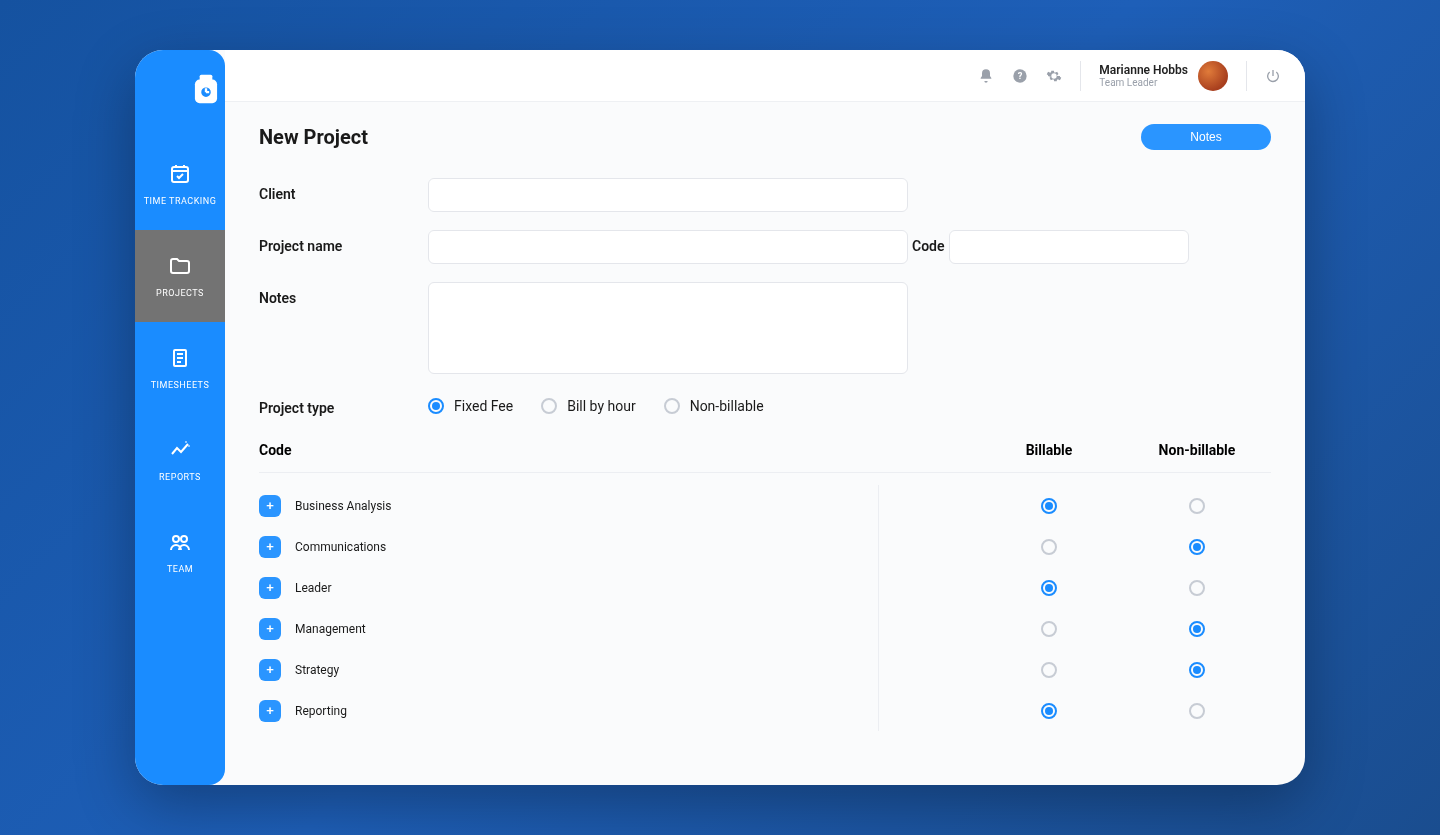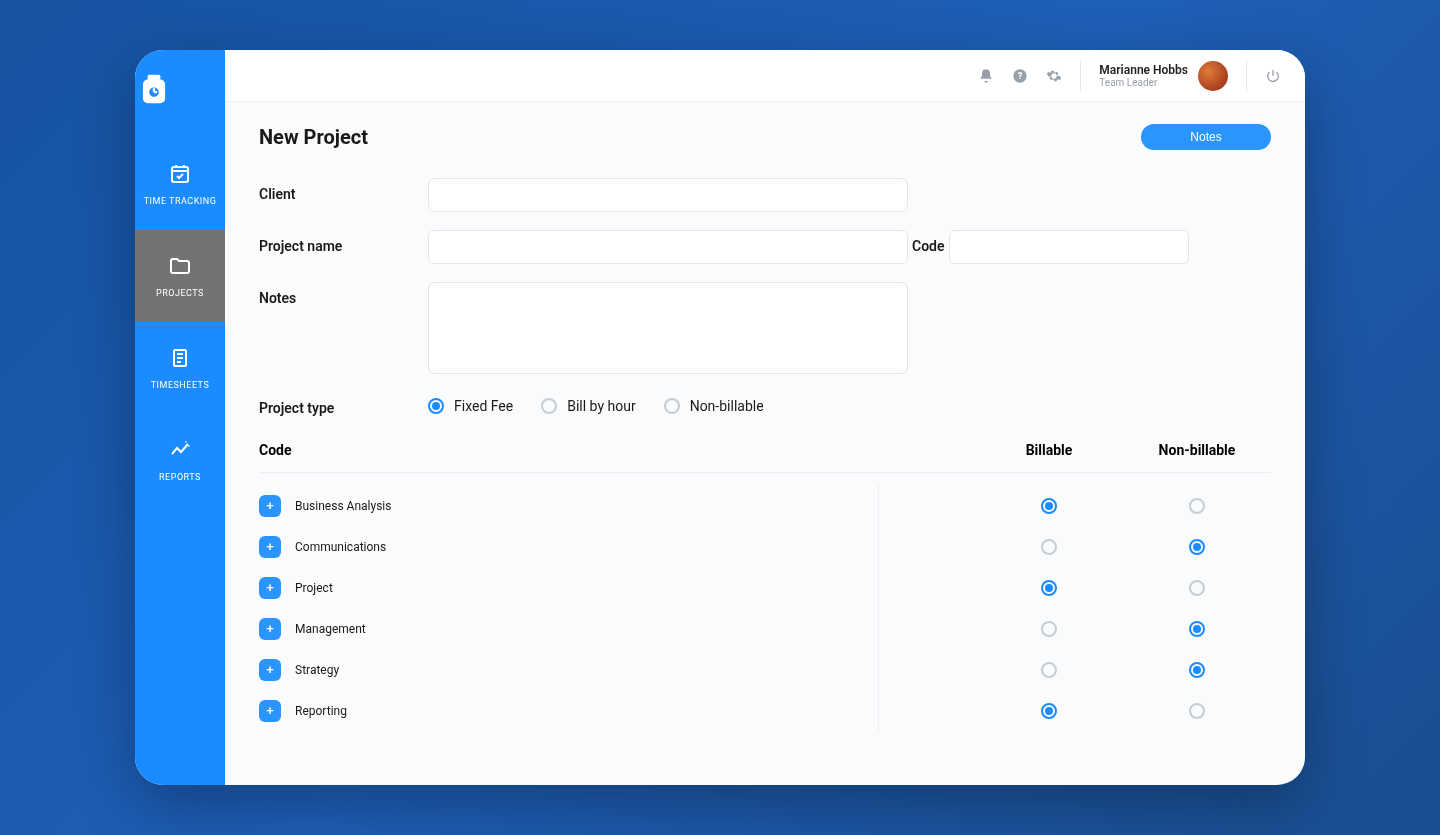--- a/index.html
+++ b/index.html
@@ -19,22 +19,23 @@
   border-radius: 28px;
   overflow: hidden;
   display: flex;
   box-shadow: 0 20px 60px rgba(0,0,0,0.3);
 }
 .sidebar {
   width: 90px;
   background: #1a8cff;
   display: flex;
   flex-direction: column;
-  align-items: flex-start;
+  align-items: flex-end;
   padding-top: 12px;
+  border-radius: 16px;
 }
 .sidebar-logo {
   width: 38px;
   height: 38px;
   margin: 8px 0 30px 0;
   color: #fff;
 }
 .sidebar-item {
   width: 90px;
   height: 92px;
@@ -296,20 +297,31 @@
       <span class="sb-icon">
         <svg viewBox="0 0 24 24" fill="none" stroke="#fff" stroke-width="2">
           <polyline points="4,16 9,10 13,14 20,6"></polyline>
           <path d="M18 3l1 1-1 1-1-1z" fill="#fff" stroke="none"></path>
           <path d="M21 7l1 1-1 1-1-1z" fill="#fff" stroke="none"></path>
         </svg>
       </span>
       <span class="sb-label">REPORTS</span>
     </div>
 
+    <div class="sidebar-item">
+      <span class="sb-icon">
+        <svg viewBox="0 0 24 24" fill="none" stroke="#fff" stroke-width="2">
+          <circle cx="8" cy="9" r="3"></circle>
+          <circle cx="16" cy="9" r="3"></circle>
+          <path d="M3 20c0-3 2.5-5 5-5s5 2 5 5"></path>
+          <path d="M11 20c0-3 2.5-5 5-5s5 2 5 5"></path>
+        </svg>
+      </span>
+      <span class="sb-label">TEAM</span>
+    </div>
   </nav>
 
   <div class="main">
 
     <div class="topbar">
       <span class="topbar-icon">
         <svg viewBox="0 0 24 24" fill="#9aa0aa">
             <path d="M12 2a6 6 0 0 0-6 6v4l-2 3v1h16v-1l-2-3V8a6 6 0 0 0-6-6zm0 20a2.5 2.5 0 0 0 2.5-2.5h-5A2.5 2.5 0 0 0 12 22z"></path>
           </svg>
       </span>
@@ -410,21 +422,21 @@
               <div class="radio-cell">
                 <div class="radio"></div>
               </div>
               <div class="radio-cell">
                 <div class="radio selected"></div>
               </div>
             </div>
             <div class="task-row">
               <div class="task-left">
                 <button class="plus-btn">+</button>
-                <span class="task-name">Project</span>
+                <span class="task-name">Leader</span>
               </div>
               <div class="radio-cell">
                 <div class="radio selected"></div>
               </div>
               <div class="radio-cell">
                 <div class="radio"></div>
               </div>
             </div>
             <div class="task-row">
               <div class="task-left">

